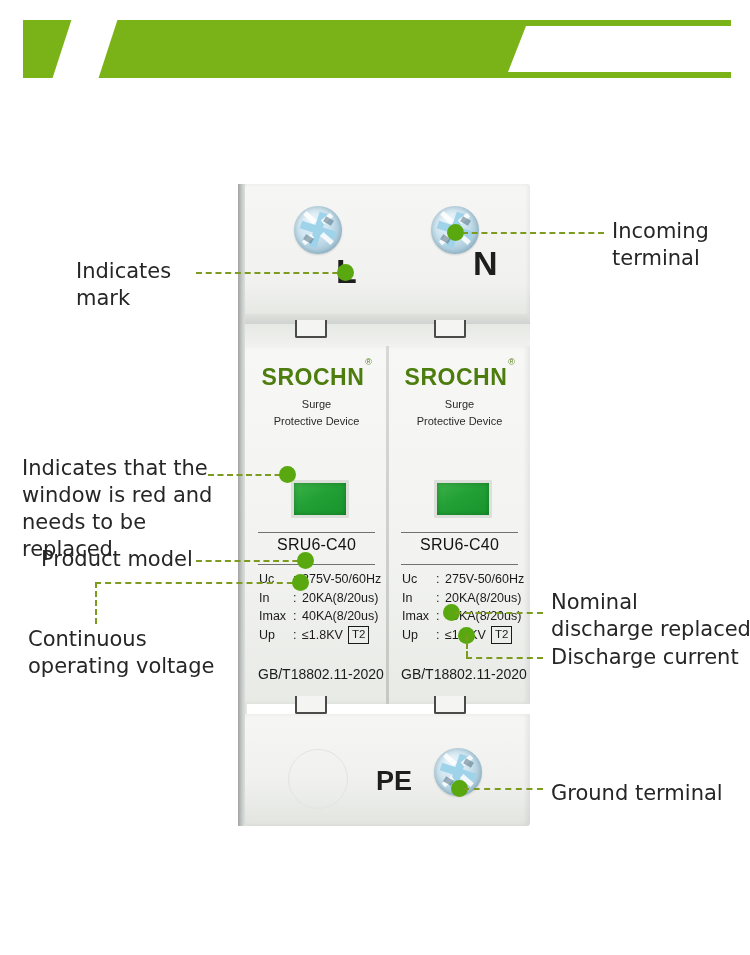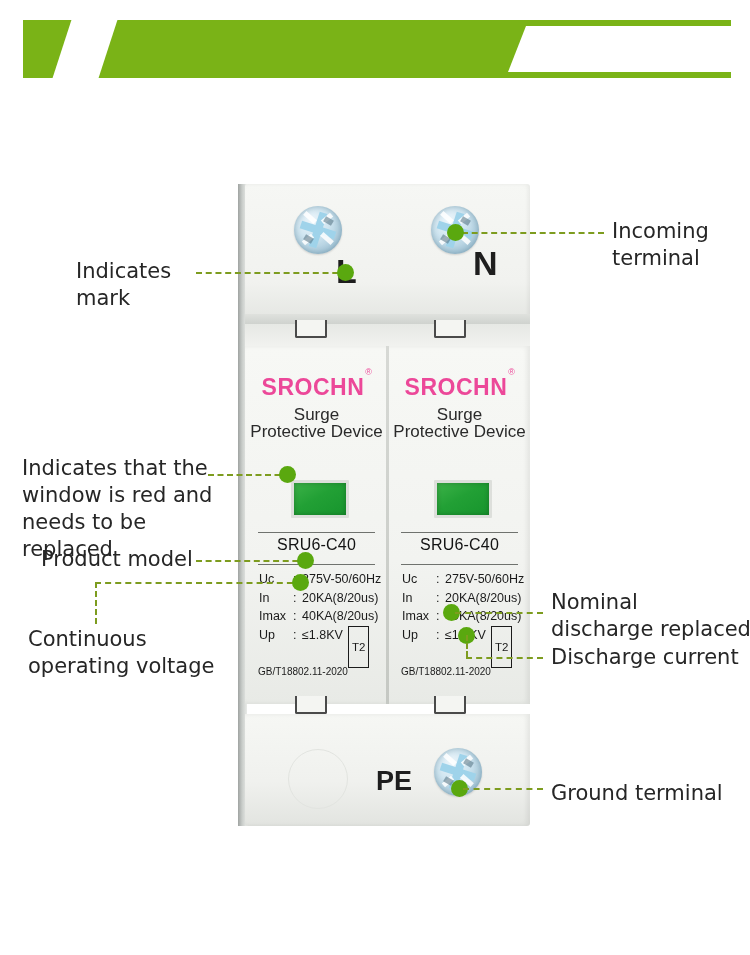--- a/index.html
+++ b/index.html
@@ -113,26 +113,26 @@
   .mark{position:absolute;font-size:34px;font-weight:bold;color:#1e1e1e;line-height:34px;}
   #mark-l{left:98px;top:70px;font-family:"Liberation Sans",sans-serif;}
   #mark-n{left:235px;top:62px;font-family:"Liberation Sans",sans-serif;}
   #mark-pe{left:138px;top:580px;font-size:27px;font-family:"Liberation Sans",sans-serif;}
 
   
   .pole{position:absolute;top:162px;width:141px;height:358px;text-align:center;}
   .pole.left{left:8px;}
   .pole.right{left:151px;}
   .brand{
-    margin-top:28px;font-size:23px;font-weight:bold;color:#ec4899;
+    margin-top:18px;font-size:23px;font-weight:bold;color:#4d7c0f;
     letter-spacing:.5px;font-family:"Liberation Sans",sans-serif;
     position:relative;display:inline-block;
   }
   .brand sup{font-size:9px;position:relative;top:-11px;left:1px;font-weight:normal;}
-  .subtitle{font-size:17px;color:#2a2a2a;line-height:17px;margin-top:5px;
+  .subtitle{font-size:11px;color:#2a2a2a;line-height:17px;margin-top:5px;
             font-family:"Liberation Sans",sans-serif;}
   .window{
     position:absolute;left:45px;top:134px;width:52px;height:32px;
     background:linear-gradient(150deg,#3cb248 0%,#22a035 45%,#17952d 100%);
     border:3px solid #dddfdb;box-shadow:inset 0 0 5px rgba(0,0,0,.25);
     border-radius:1px;
   }
   .hr{position:absolute;left:12px;width:117px;height:1px;background:#6f726e;}
   .hr.top{top:186px;}
   .hr.bot{top:218px;}
@@ -141,25 +141,25 @@
     font-size:16px;color:#131313;font-family:"Liberation Sans",sans-serif;
     letter-spacing:.2px;
   }
   .specs{position:absolute;left:13px;top:224px;width:128px;
          font-size:12.5px;color:#1b1b1b;line-height:18.5px;
          font-family:"Liberation Sans",sans-serif;text-align:left;}
   .specs .row{display:flex;white-space:nowrap;}
   .specs .k{width:34px;flex:none;}
   .specs .c{width:9px;flex:none;}
   .t2{
-    display:inline-block;border:1.3px solid #1b1b1b;padding:13px 3px;
+    display:inline-block;border:1.3px solid #1b1b1b;padding:0 3px;
     font-size:11.5px;line-height:14px;margin-left:5px;vertical-align:1px;
   }
   .std{position:absolute;left:12px;top:320px;width:130px;text-align:left;
-       font-size:10px;color:#1b1b1b;font-family:"Liberation Sans",sans-serif;}
+       font-size:14px;color:#1b1b1b;font-family:"Liberation Sans",sans-serif;}
 
   
   .lbl{
     position:absolute;font-size:21px;line-height:27px;color:#262626;
     white-space:pre-line;
   }
   .dash-h{
     position:absolute;height:0;border-top:2px dashed var(--line,#7d9c1f);
   }
   .dash-v{

